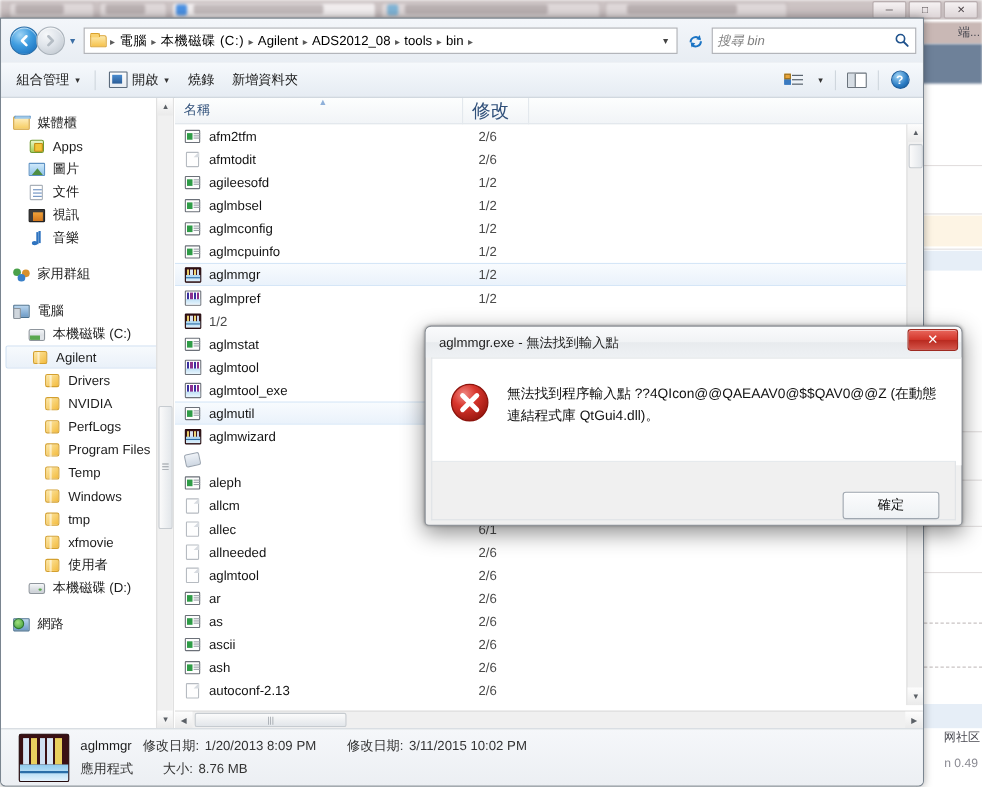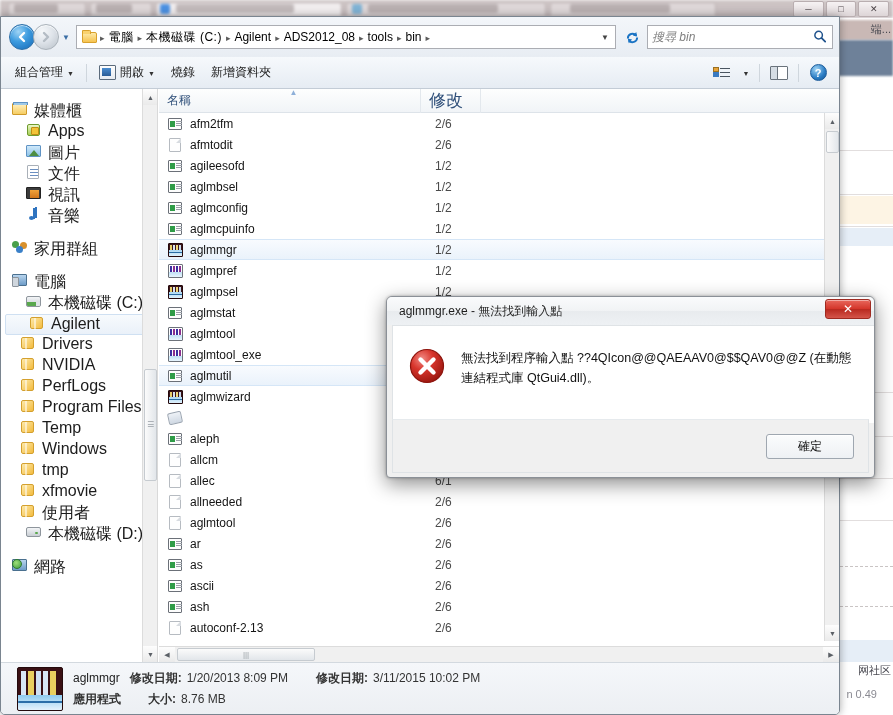--- a/index.html
+++ b/index.html
@@ -178,31 +178,31 @@
     position: absolute; left: 0; top: 72px; width: 838px; height: 573px;
     background: #fff;
   }
   .navpane {
     position: absolute; left: 0; top: 0; width: 157px; height: 573px;
     background: #fff; overflow: hidden;
     border-right: 1px solid #d9d9d9;
   }
   .navpane-inner { padding: 4px 0 0 0; }
   .navrow {
-    display: flex; height: 21px;
-    padding-left: 8px; font-size: 16px; color: #1c1c1c; white-space: nowrap;
+    display: flex; align-items: center; height: 21px;
+    padding-left: 8px; font-size: 12px; color: #1c1c1c; white-space: nowrap;
   }
   .navrow.sel {
     background: linear-gradient(to bottom,#f7fafd,#eaf1f9);
     border: 1px solid #cfe0f2; border-radius: 2px;
     margin: 0 4px 0 4px; padding-left: 4px; height: 21px;
   }
   .nav-ind-0 { padding-left: 10px; }
   .nav-ind-1 { padding-left: 24px; }
-  .nav-ind-2 { padding-left: 18px; }
+  .nav-ind-2 { padding-left: 38px; }
   .nav-gap { height: 12px; }
   .nav-ico { width: 18px; height: 16px; flex: none; margin-right: 5px; position: relative; }
 
   
   .nav-sb {
     position: absolute; right: 0; top: 0; width: 15px; height: 573px;
     background: #f0f0f0; border-left: 1px solid #dcdcdc;
   }
   .sb-arrow {
     position: absolute; left: 0; width: 15px; height: 16px;
@@ -284,21 +284,21 @@
   
   .details {
     position: absolute; left: 0; top: 645px; width: 838px; height: 52px;
     background: linear-gradient(to bottom,#f5f7fa,#eceff3);
     border-top: 1px solid #d3d9df;
     display: flex; align-items: center; padding: 4px 8px;
   }
   .det-icon { width: 46px; height: 44px; flex: none; margin: 0 10px 0 8px; position: relative; }
   .det-text { display: flex; flex-direction: column; gap: 4px; font-size: 12px; color: #1c1c1c; }
   .det-line { display: flex; align-items: center; }
-  .det-k { color: #333; font-weight: bold; }
+  .det-k { color: #333; }
   .det-v { color: #333; }
   .det-name { font-weight: normal; margin-right: 10px; }
   .det-col2 { margin-left: 28px; }
 
   
   .dialog {
     position: absolute; left: 386px; top: 296px; width: 489px; height: 182px;
     background: #f0f0f0;
     border: 1px solid #8b9097;
     border-radius: 6px 6px 4px 4px;
@@ -327,21 +327,21 @@
     margin: 0 4px; display: flex; align-items: flex-start;
     padding: 22px 16px 0 16px;
   }
   .err-icon { width: 36px; height: 36px; flex: none; margin-right: 16px; }
   .dlg-msg {
     font-size: 12.5px; color: #111; line-height: 20px; max-width: 400px;
   }
   .dlg-footer {
     position: absolute; left: 5px; bottom: 4px; width: 477px; height: 54px;
     background: #f0f0f0; border: 1px solid #dfe3e6; border-top: 1px solid #e6eaed;
-    display: flex; align-items: center; justify-content: flex-end;
+    display: flex; align-items: flex-end; justify-content: flex-end;
     padding-right: 14px;
   }
   .dlg-ok {
     width: 88px; height: 25px;
     background: linear-gradient(to bottom,#fbfcfd,#eef1f4);
     border: 1px solid #9fa7b0; border-radius: 3px;
     display: flex; align-items: center; justify-content: center;
     font-size: 12px; color: #0b0b0b;
     box-shadow: inset 0 1px 0 #fff;
   }
@@ -629,21 +629,21 @@
   <div class="bg-line" style="top:226px;width:58px;"></div>
   <div class="bg-bluerow" style="top:228px;width:58px;height:18px;"></div>
   <div class="bg-line" style="top:392px;width:58px;"></div>
   <div class="bg-line" style="top:436px;width:58px;"></div>
   <div class="bg-line" style="top:478px;width:58px;"></div>
   <div class="bg-line" style="top:520px;width:58px;"></div>
   <div class="bg-dashed" style="top:566px;width:58px;"></div>
   <div class="bg-dashed" style="top:606px;width:58px;"></div>
   <div class="bg-bluerow" style="top:640px;width:58px;height:22px;"></div>
   <span class="bg-rp-txt" style="right:2px;top:663px;">网社区</span>
-  <span class="bg-rp-txt" style="right:16px;top:688px;color:#8a8a92;">n 0.49</span>
+  <span class="bg-rp-txt" style="right:4px;top:688px;color:#8a8a92;">n 0.49</span>
 </div>
 
 <div class="explorer">
 
   <div class="addressrow">
     <div class="navbtn back">
       <svg width="14" height="14" viewBox="0 0 14 14" aria-hidden="true">
         <path d="M9 3 L5 7 L9 11" fill="none" stroke="#ffffff" stroke-width="2.4" stroke-linecap="round" stroke-linejoin="round"></path>
       </svg>
     </div>
@@ -956,21 +956,20 @@
           <span class="f-name">aglmpref</span>
           <span class="f-date">1/2</span>
         </div>
         <div class="frow">
           <span class="f-ico">
             <i class="ic-wave">
                 <span class="bars"></span>
                 <span class="sea"></span>
               </i>
           </span>
-          <span class="f-name">aglmpsel</span>
           <span class="f-date">1/2</span>
         </div>
         <div class="frow">
           <span class="f-ico">
               <i class="ic-exe"></i>
             </span>
           <span class="f-name">aglmstat</span>
           <span class="f-date"></span>
         </div>
         <div class="frow">

